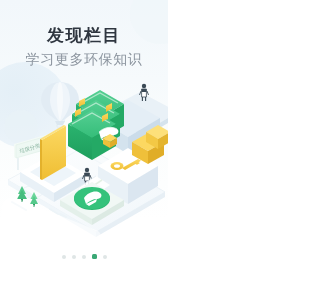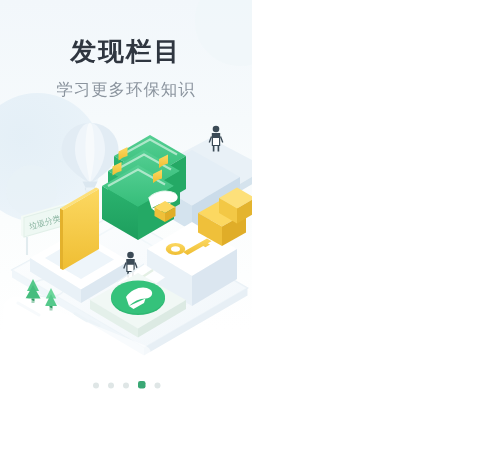--- a/index.html
+++ b/index.html
@@ -52,21 +52,21 @@
   .title {
     font-size: 17px;
     line-height: 22px;
     font-weight: bold;
     color: #2f3640;
     letter-spacing: 1.5px;
     margin: 0;
   }
   .subtitle {
     margin: 7px 0 0 0;
-    font-size: 11px;
+    font-size: 14px;
     line-height: 13px;
     color: #8b949e;
     letter-spacing: .6px;
   }
 
   
   .stage {
     position: absolute;
     left: 0; top: 80px;
     width: 168px; height: 160px;

